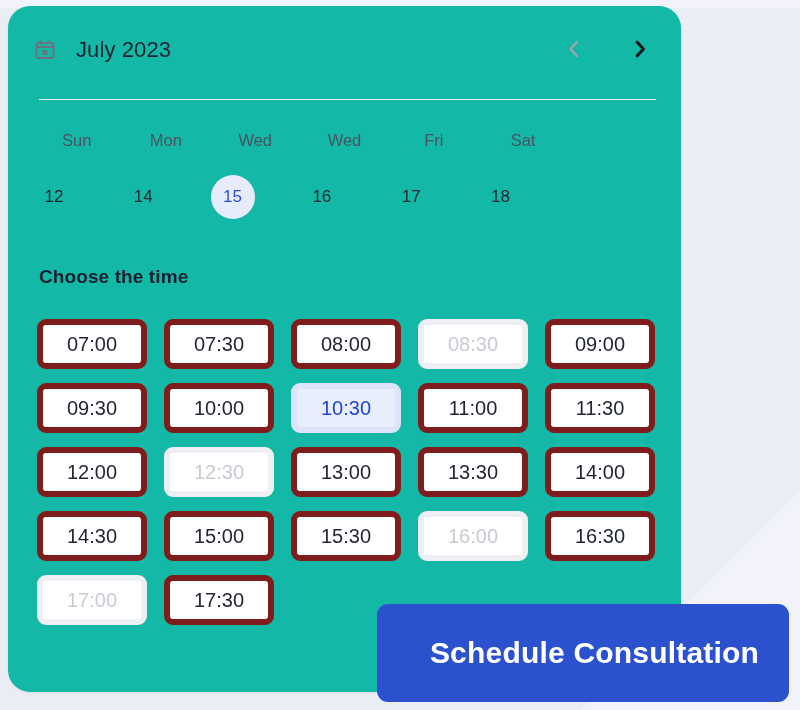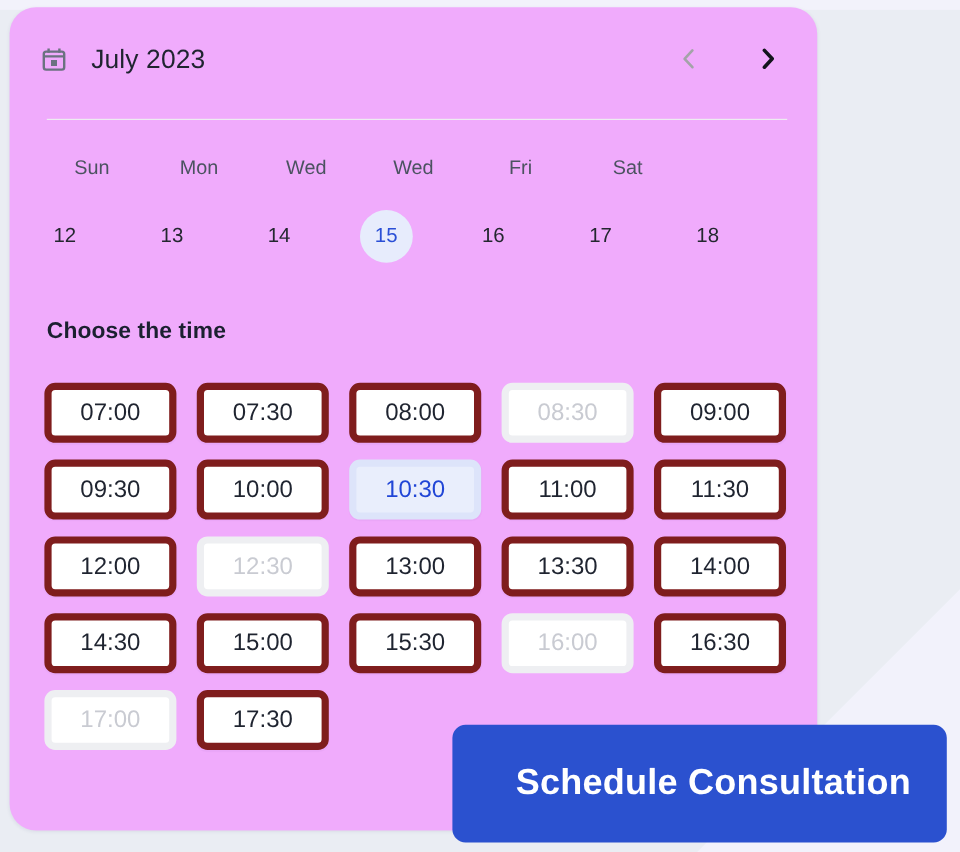--- a/index.html
+++ b/index.html
@@ -36,21 +36,21 @@
     clip-path: polygon(0 0, 800px 0, 800px 483px, 573px 710px, 0 710px);
   }
 
   
   .card {
     position: absolute;
     left: 8px;
     top: 6px;
     width: 673px;
     height: 686px;
-    background: #f0abfc;
+    background: #14b8a6;
     border-radius: 22px;
     z-index: 3;
     box-shadow: 0 1px 3px rgba(30, 40, 80, 0.07);
   }
 
   
   .cal-header {
     position: absolute;
     left: 0; top: 0;
     width: 673px;
@@ -275,23 +275,20 @@
       <div class="dow">Wed</div>
       <div class="dow">Fri</div>
       <div class="dow">Sat</div>
     </div>
 
   <div class="dates-grid">
       <div class="date-cell">
         <button class="date-pill">12</button>
       </div>
       <div class="date-cell">
-        <button class="date-pill">13</button>
-      </div>
-      <div class="date-cell">
         <button class="date-pill">14</button>
       </div>
       <div class="date-cell">
         <button class="date-pill selected">15</button>
       </div>
       <div class="date-cell">
         <button class="date-pill">16</button>
       </div>
       <div class="date-cell">
         <button class="date-pill">17</button>

